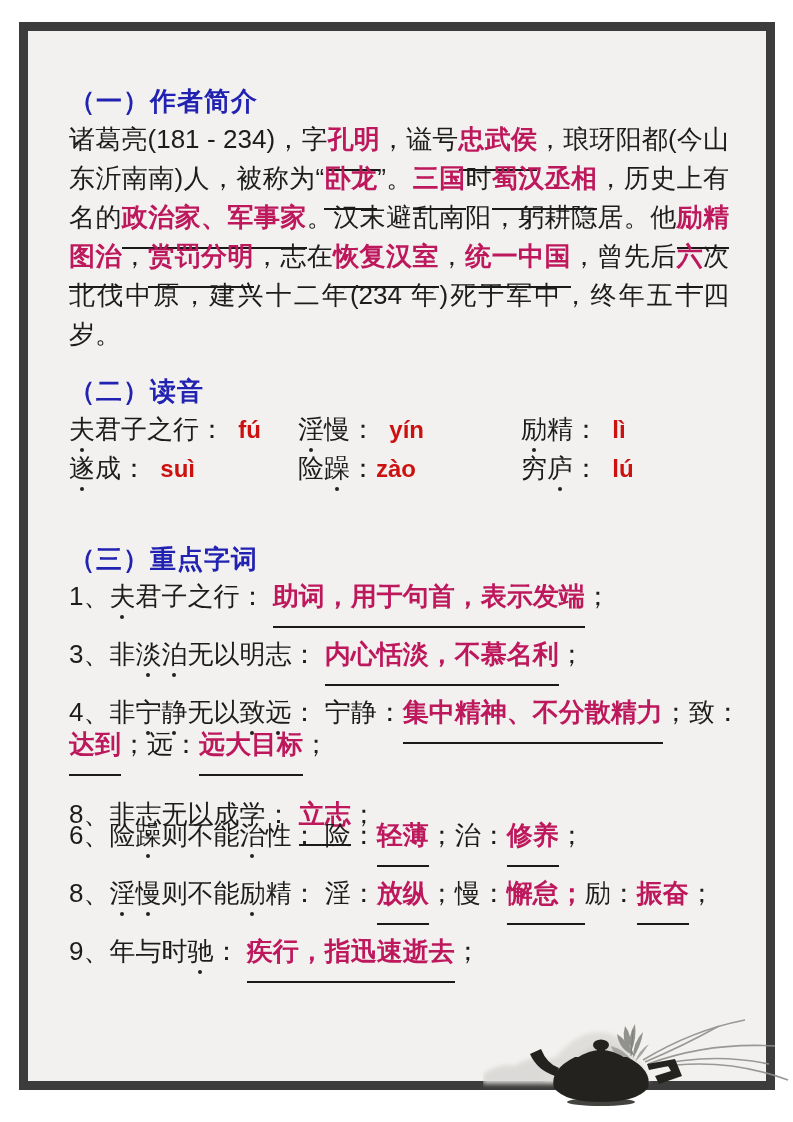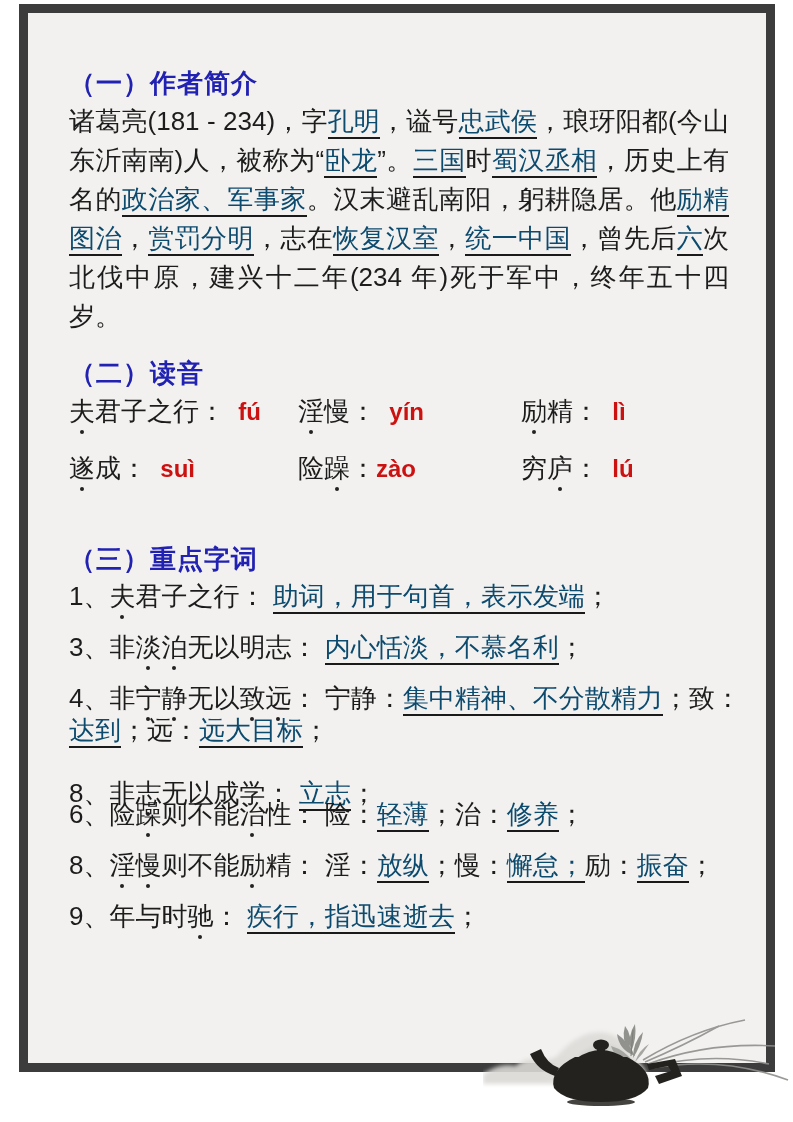--- a/index.html
+++ b/index.html
@@ -5,60 +5,60 @@
   * { margin:0; padding:0; box-sizing:border-box; }
   html,body { width:793px; height:1122px; }
   body {
     background:#ffffff;
     font-family:"Liberation Sans","DejaVu Sans",sans-serif;
     position:relative;
     overflow:hidden;
   }
   .page { position:absolute; inset:0; }
   .frame {
-    position:absolute; left:19px; top:4px;
+    position:absolute; left:19px; top:22px;
     width:756px; height:1068px;
     border:9px solid #3c3c3c;
     background:#f2f1ef;
   }
   .content {
     position:absolute; left:41px; top:0; width:660px;
   }
   h2.heading {
     color:#2222b2; font-weight:bold; font-size:26px; line-height:30px;
     letter-spacing:1px;
   }
   .h1 { margin-top:55px; }
   .h2 { margin-top:22px; }
   .h3 { margin-top:60px; }
   .para {
     margin-top:4px;
     font-size:26px; line-height:39px; color:#1c1c1c;
     text-align:justify;
   }
   .hl {
-    color:#0c4a6e; font-weight:normal;
-    border-bottom:2px solid #1a1a1a; padding-bottom:1px;
+    color:#be185d; font-weight:bold;
+    border-bottom:2px solid #1a1a1a; padding-bottom:15px;
   }
   .dot { position:relative; }
   .dot::after {
     content:''; position:absolute; left:50%; margin-left:-2px; bottom:-8px;
     width:4px; height:4px; border-radius:50%; background:#222;
   }
   .pron-grid {
     margin-top:8px;
     display:grid; grid-template-columns:229px 223px 1fr;
-    row-gap:26px;
+    row-gap:8px;
   }
   .pron-cell { font-size:26px; line-height:30px; color:#1c1c1c; white-space:pre; }
   .pinyin { color:#cc1111; font-weight:bold; font-size:24px; white-space:pre; }
   .kw-list { margin-top:6px; }
   .kw-item {
     font-size:26px; line-height:32px; color:#1c1c1c;
-    margin-bottom:19px; white-space:nowrap;
+    margin-bottom:26px; white-space:nowrap;
   }
   .kw-item:nth-child(4) { line-height:57px; margin-bottom:-24px; }
   .artwork {
     position:absolute; left:483px; top:1012px; width:310px; height:104px;
     z-index:5; pointer-events:none;
   }
 </style>
 </head>
 <body>
 

